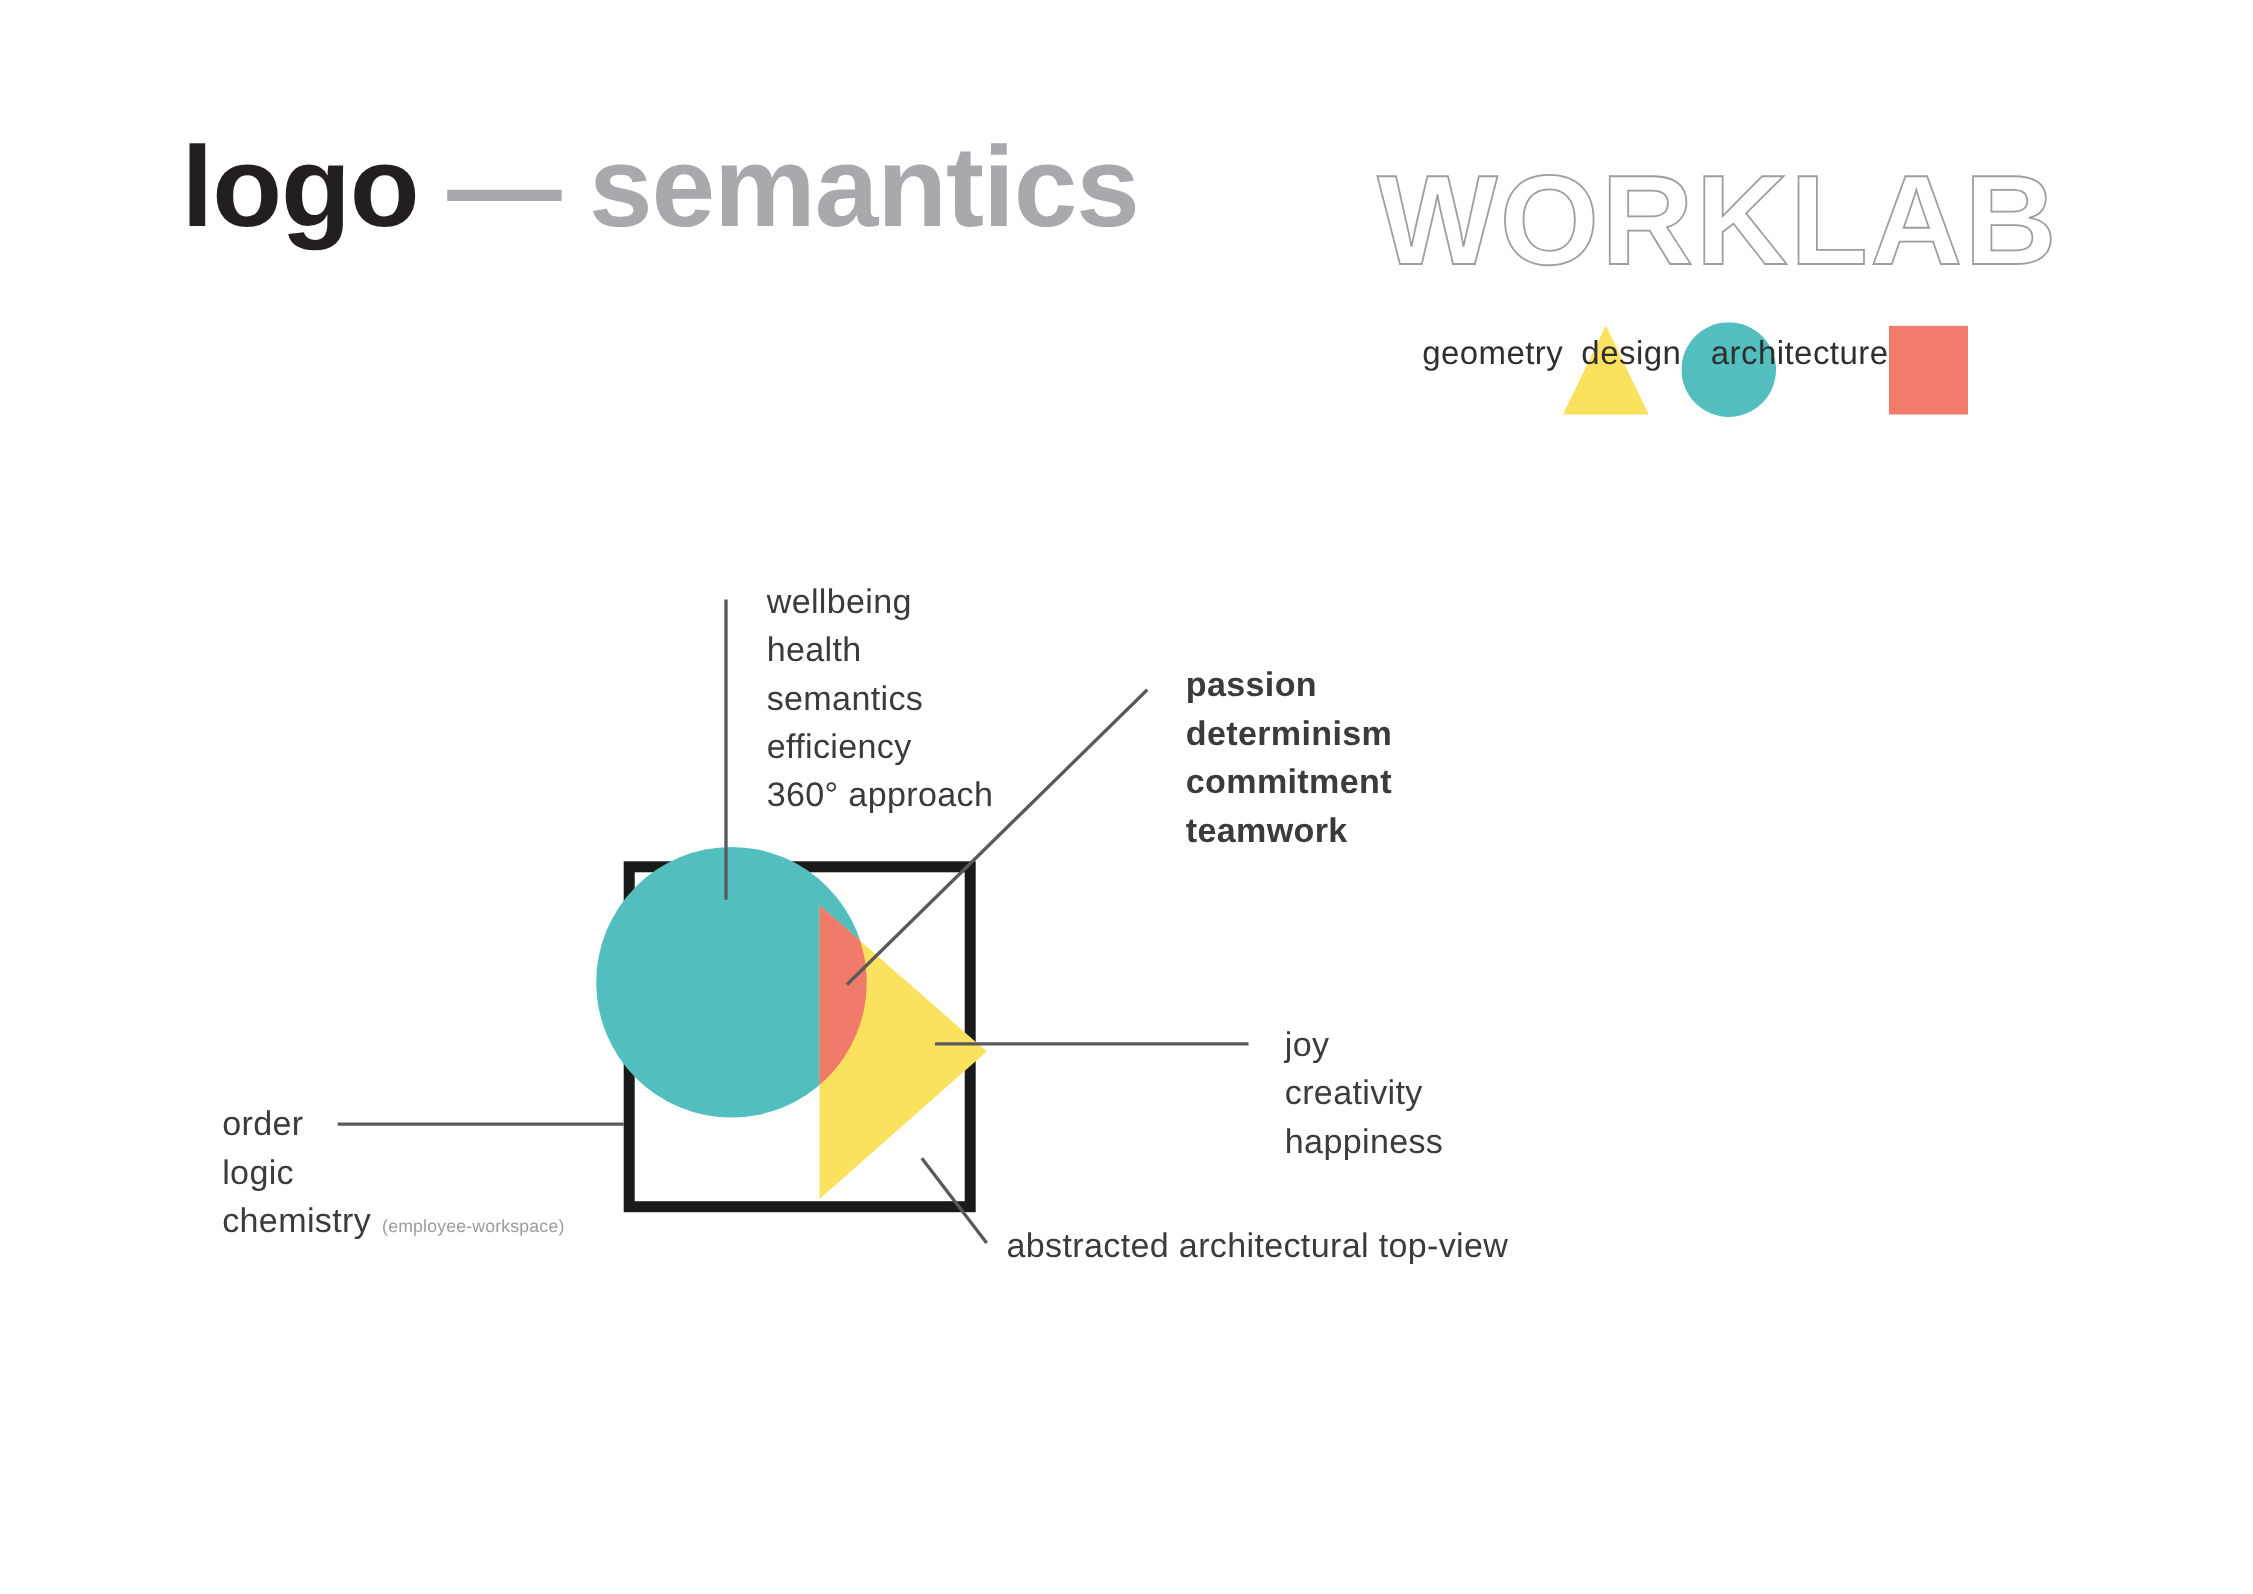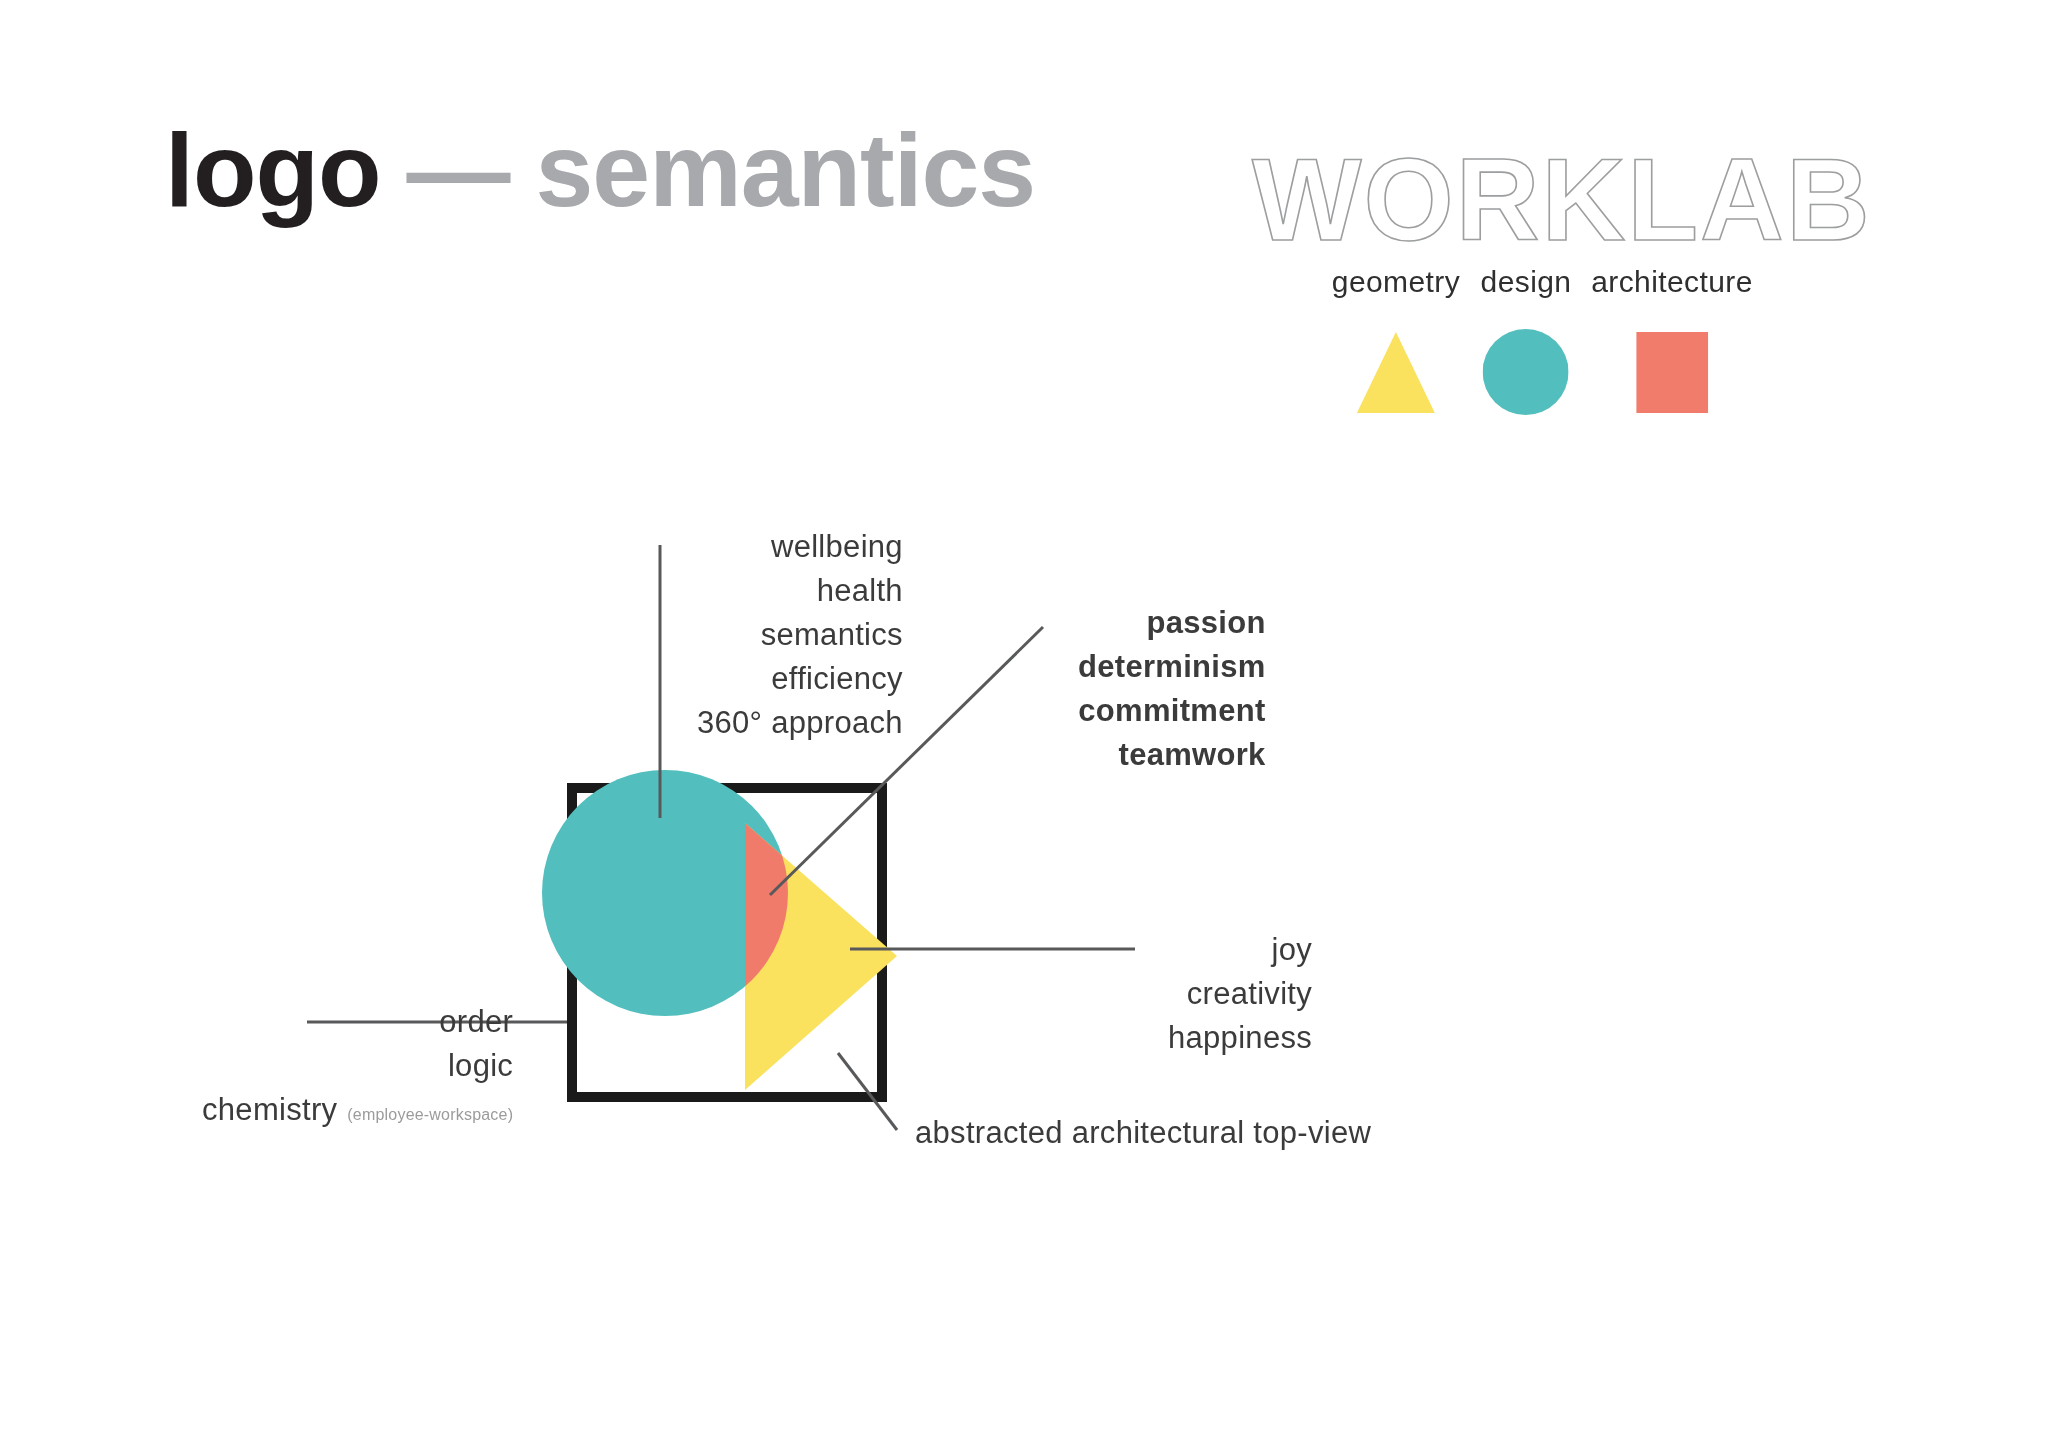--- a/index.html
+++ b/index.html
@@ -38,21 +38,21 @@
     white-space:nowrap;
     text-align:center;
   }
 
   
   .legend-item {
     position:absolute;
     top:264px;
     transform:translateX(-50%);
     display:flex;
-    flex-direction:column;
+    flex-direction:row;
     align-items:center;
   }
   .legend-label {
     font-size:30px;
     line-height:36px;
     color:#2F2F2F;
     letter-spacing:0.4px;
     white-space:nowrap;
   }
   .legend-shape {
@@ -71,21 +71,20 @@
   }
 
   
   .keywords {
     position:absolute;
     font-size:31px;
     line-height:44px;
     color:#3B3B3B;
     letter-spacing:0.3px;
     white-space:nowrap;
-    text-align:right;
   }
   .keywords-note {
     font-size:16px;
     color:#9B9B9B;
     margin-left:10px;
     letter-spacing:0.2px;
   }
   .pos-circle-keywords  { left:697px;  top:525px;  }
   .pos-overlap-keywords { left:1078px; top:601px;font-weight:bold;  }
   .pos-triangle-keywords{ left:1168px; top:928px;  }

